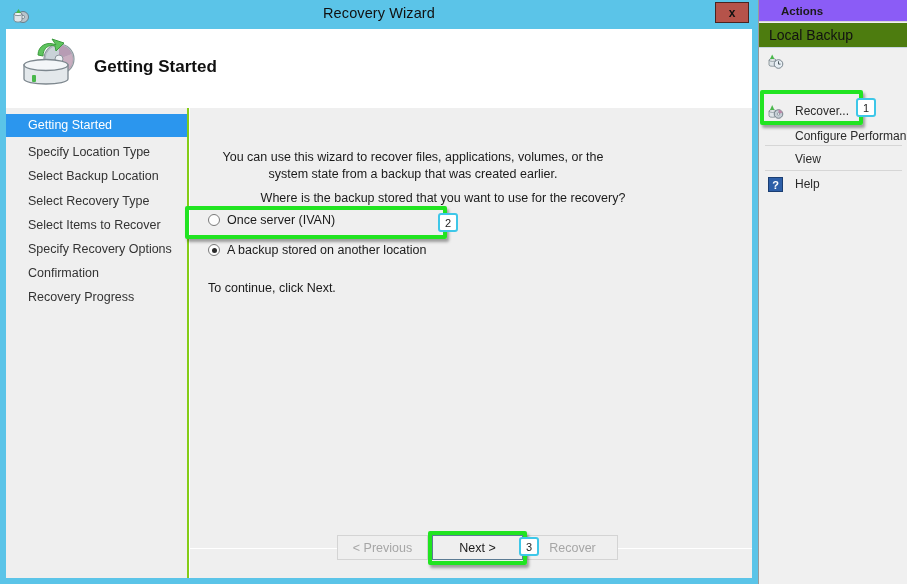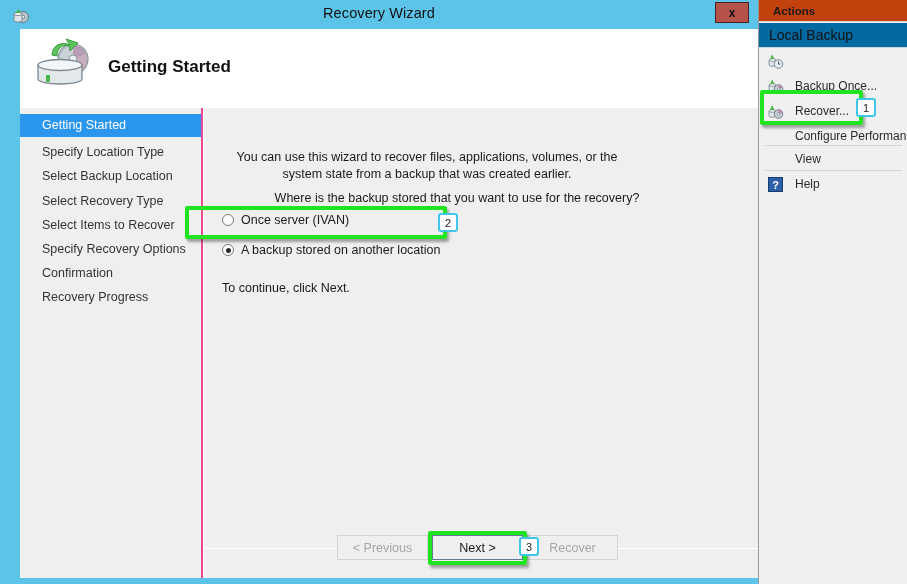--- a/index.html
+++ b/index.html
@@ -32,22 +32,22 @@
   }
   .close-btn{
     position:absolute;left:715px;top:2px;width:34px;height:21px;
     background:#b5534a;border:1px solid #4a2320;
     color:#111;font-size:12px;font-weight:bold;
     display:flex;align-items:center;justify-content:center;
     cursor:pointer;box-sizing:border-box;
   }
 
   .frame{
-    position:absolute;left:20px;top:29px;width:746px;height:549px;
-    background:#ec4899;box-sizing:border-box;
+    position:absolute;left:6px;top:29px;width:746px;height:549px;
+    background:#84cc16;box-sizing:border-box;
   }
 
   
   .wiz-header{
     position:absolute;left:0;top:0;width:746px;height:79px;
     background:#ffffff;
   }
   .wiz-header .hdr-icon{position:absolute;left:8px;top:8px;width:70px;height:58px;}
   .wiz-header .hdr-title{
     position:absolute;left:88px;top:28px;
@@ -101,27 +101,27 @@
   .btn.disabled{color:#a6a6a6;border-color:#d4d4d4;cursor:default;}
   .btn.default{border:1px solid #5c7b94;}
 
   
   .actions{
     position:absolute;left:758px;top:0;width:149px;height:584px;
     background:#f0f0f0;border-left:1px solid #9a9a9a;box-sizing:border-box;
   }
   .act-caption{
     position:absolute;left:0;top:0;width:148px;height:22px;
-    background:#c2410c;border-bottom:1px solid #d6d6d6;
+    background:#8b5cf6;border-bottom:1px solid #d6d6d6;
     font-size:11.5px;font-weight:bold;color:#1a1a1a;
-    padding-left:14px;line-height:22px;box-sizing:border-box;
+    padding-left:22px;line-height:22px;box-sizing:border-box;
   }
   .act-group{
     position:absolute;left:0;top:23px;width:148px;height:25px;
-    background:#0369a1;border-bottom:1px solid #c8d6e0;
+    background:#4d7c0f;border-bottom:1px solid #c8d6e0;
     font-size:14px;color:#111;padding-left:10px;line-height:25px;
     box-sizing:border-box;
   }
   .act-item{
     position:absolute;left:0;width:148px;height:25px;
     font-size:12px;color:#2a2a2a;box-sizing:border-box;cursor:pointer;
     white-space:nowrap;overflow:hidden;
   }
   .act-item .ai-icon{position:absolute;left:8px;top:4px;width:17px;height:17px;}
   .act-item .ai-label{position:absolute;left:36px;top:0;line-height:25px;}
@@ -228,31 +228,20 @@
     <div class="act-item" style="top:49px;">
       <svg class="ai-icon" viewBox="0 0 17 17">
         <path d="M2 7 h7 v5 a3.5 1.3 0 0 1 -7 0 z" fill="#dfe5e9" stroke="#6b7880" stroke-width=".7"></path>
         <ellipse cx="5.5" cy="7" rx="3.5" ry="1.3" fill="#f2f5f7" stroke="#6b7880" stroke-width=".7"></ellipse>
         <path d="M3 6 l2.2 -4.5 l2.2 4.5 z" fill="#49b84b"></path>
         <circle cx="11.5" cy="11" r="4.3" fill="#e7eef3" stroke="#5d6b75" stroke-width=".8"></circle>
         <path d="M11.5 8.3 v2.8 h2" stroke="#3b4950" stroke-width=".9" fill="none"></path>
       </svg>
     </div>
 
-    <div class="act-item" style="top:74px;">
-      <svg class="ai-icon" viewBox="0 0 17 17">
-        <path d="M2 7 h7 v5 a3.5 1.3 0 0 1 -7 0 z" fill="#dfe5e9" stroke="#6b7880" stroke-width=".7"></path>
-        <ellipse cx="5.5" cy="7" rx="3.5" ry="1.3" fill="#f2f5f7" stroke="#6b7880" stroke-width=".7"></ellipse>
-        <path d="M3 6 l2.2 -4.5 l2.2 4.5 z" fill="#49b84b"></path>
-        <circle cx="11.5" cy="11" r="4.3" fill="#c5ced5" stroke="#5d6b75" stroke-width=".8"></circle>
-        <path d="M11.5 6.7 a4.3 4.3 0 0 1 4 3 l-4 1.3 z" fill="#b98aa8"></path>
-        <circle cx="11.5" cy="11" r="1.2" fill="#eef3f6" stroke="#5d6b75" stroke-width=".5"></circle>
-      </svg>
-      <span class="ai-label">Backup Once...</span>
-    </div>
 
     <div class="act-item" style="top:124px;">
       <span class="ai-label">Configure Performan</span>
     </div>
 
     <div class="act-item" style="top:99px;">
       <svg class="ai-icon" viewBox="0 0 17 17">
         <path d="M2 8 h7 v5 a3.5 1.3 0 0 1 -7 0 z" fill="#dfe5e9" stroke="#6b7880" stroke-width=".7"></path>
         <ellipse cx="5.5" cy="8" rx="3.5" ry="1.3" fill="#f2f5f7" stroke="#6b7880" stroke-width=".7"></ellipse>
         <path d="M3 7 l2.2 -5 l2.2 5 z" fill="#49b84b"></path>

